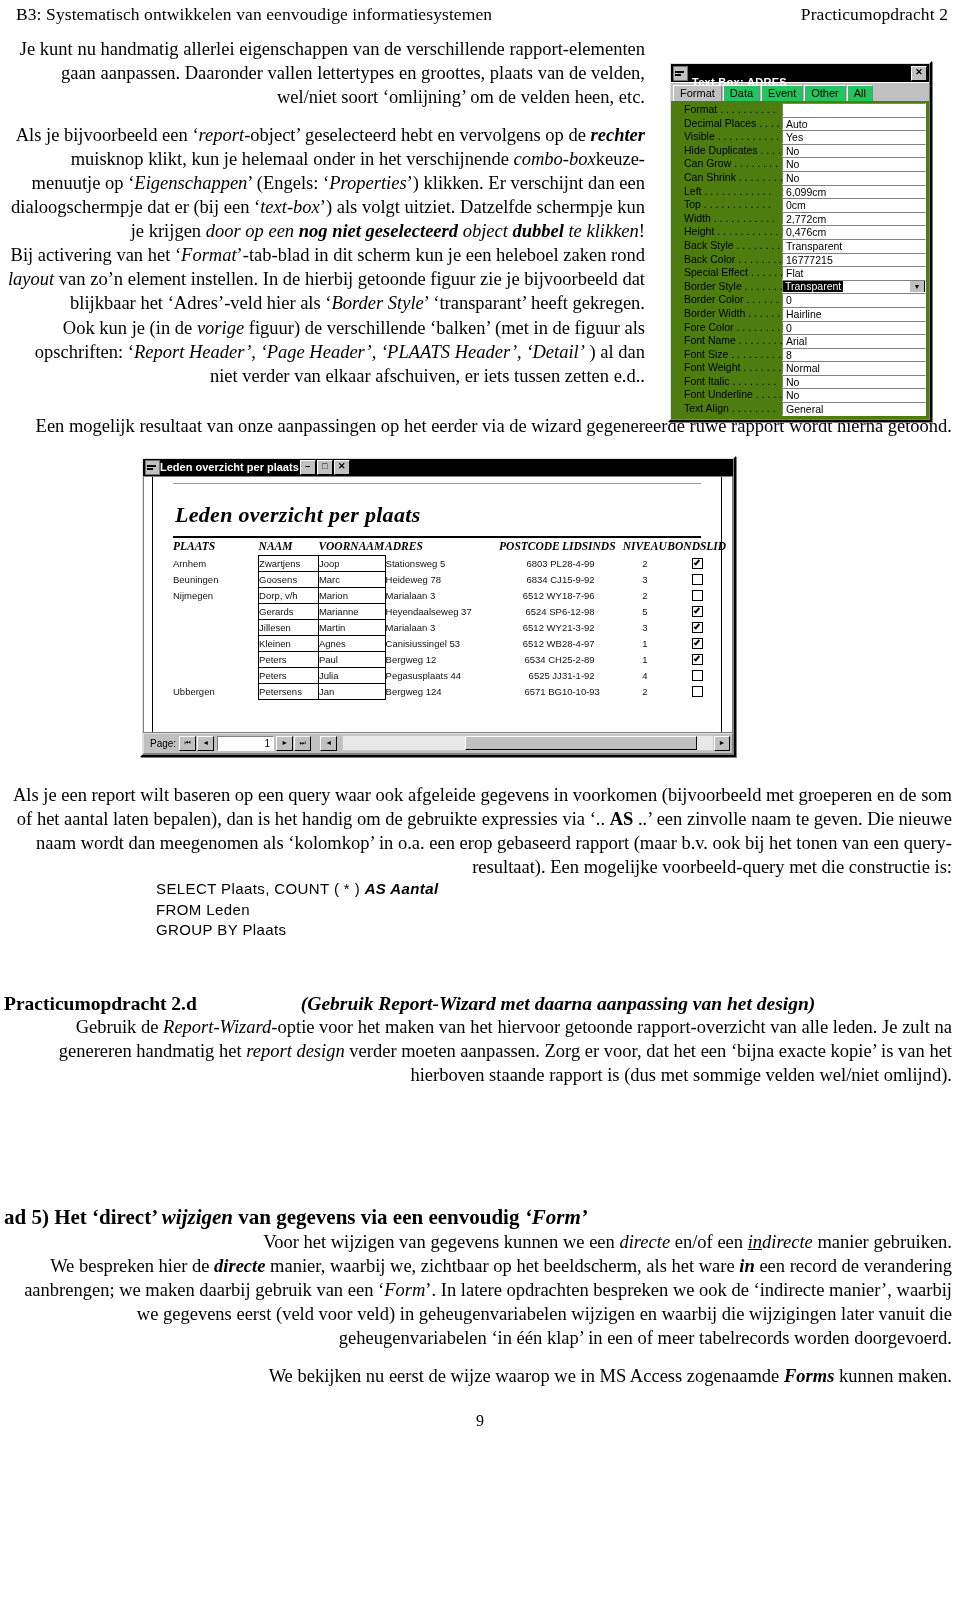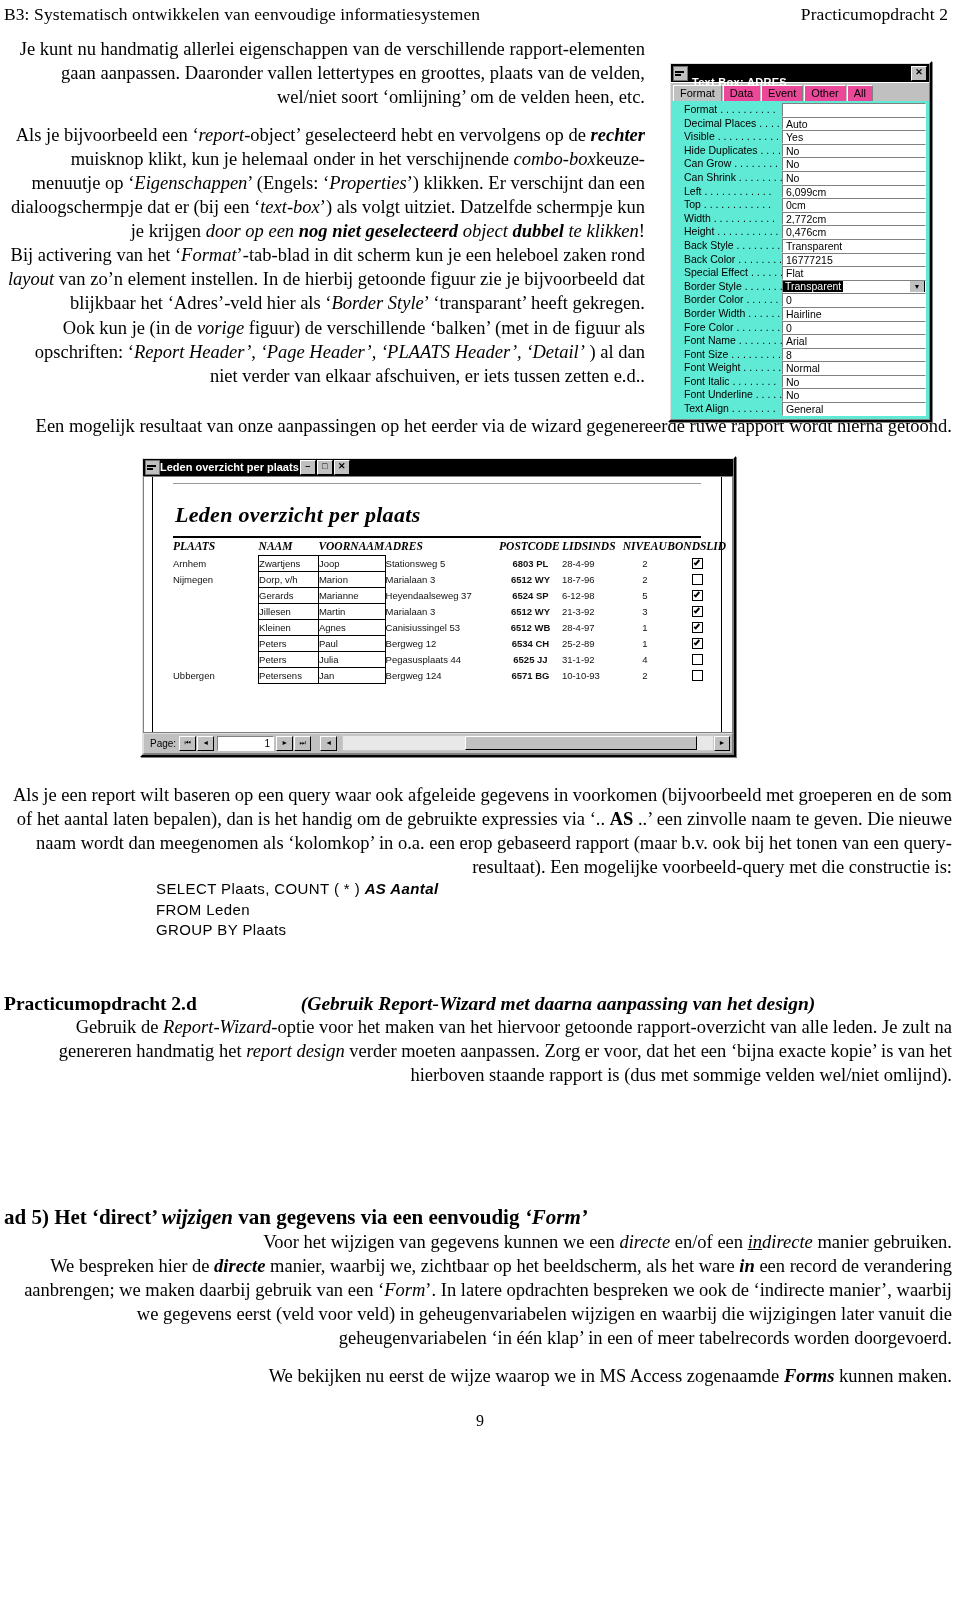--- a/index.html
+++ b/index.html
@@ -1,21 +1,21 @@
 <!DOCTYPE html>
 <html><head>
 <meta charset="utf-8">
 <style>
   html,body{margin:0;padding:0;background:#ffffff;}
   body{width:960px;min-height:1616px;font-family:"Liberation Serif",serif;color:#000;}
   .page{position:relative;width:960px;min-height:1616px;padding:0;box-sizing:border-box;}
 
   
   .runhead{position:relative;display:flex;justify-content:space-between;align-items:baseline;
-           font-size:17.5px;padding:4px 8px 0 4px;letter-spacing:.1px;}
+           font-size:17.5px;padding:4px 8px 0 16px;letter-spacing:.1px;}
   .runhead .right{padding-right:4px;}
 
   
   .body-col{width:645px;padding-left:4px;box-sizing:border-box;}
   p.tx{margin:0;font-size:18.5px;line-height:1.30;text-align:right;}
   p.gap{margin-top:14px;}
   .full{width:952px;padding-left:4px;box-sizing:border-box;}
   i{}
   b{font-weight:bold;}
   .bi{font-weight:bold;font-style:italic;}
@@ -37,25 +37,25 @@
            position:relative;flex:0 0 auto;}
   .sysicon:before{content:"";position:absolute;left:1px;top:4px;width:9px;height:2px;background:#000;}
   .sysicon:after{content:"";position:absolute;left:1px;top:7px;width:6px;height:2px;background:#000;}
   .tbtn{width:14px;height:13px;background:#c0c0c0;border:1px solid;
         border-color:#ffffff #000000 #000000 #ffffff;color:#000;font-size:9px;line-height:11px;
         text-align:center;font-family:"Liberation Sans",sans-serif;font-weight:bold;margin-left:1px;}
 
   .tabs{display:flex;padding:2px 0 0 2px;background:#c0c0c0;font-family:"Liberation Sans",sans-serif;
         font-size:11px;}
   .tab{padding:1px 6px 2px 6px;border:1px solid;border-color:#ffffff #808080 #c0c0c0 #ffffff;
-       border-bottom:none;background:#ec4899;margin-right:1px;}
+       border-bottom:none;background:#22c55e;margin-right:1px;}
   .tab.sel{background:#c0c0c0;border-color:#ffffff #808080 #c0c0c0 #ffffff;font-weight:normal;}
   .tabstrip{border-top:1px solid #ffffff;}
 
-  .props{background:#5eead4;padding:2px 3px 3px 3px;}
+  .props{background:#4d7c0f;padding:2px 3px 3px 3px;}
   .prow{display:flex;align-items:stretch;height:13.6px;font-family:"Liberation Sans",sans-serif;
         font-size:10.5px;line-height:13.6px;}
   .plabel{width:108px;flex:0 0 auto;white-space:nowrap;overflow:hidden;color:#000;
           padding-left:10px;box-sizing:border-box;}
   .pvalue{flex:1;background:#ffffff;border-top:1px solid #808080;border-left:1px solid #808080;
           border-right:1px solid #ffffff;border-bottom:1px solid #ffffff;
           padding-left:3px;white-space:nowrap;overflow:hidden;box-sizing:border-box;}
   .prow.sel .pvalue{background:#ffffff;padding-left:0;display:flex;align-items:center;}
   .selval{background:#000000;color:#ffffff;padding:0 2px;}
   .ddbtn{width:14px;background:#c0c0c0;border:1px solid;
@@ -77,21 +77,21 @@
   table.rep{border-collapse:collapse;width:554px;margin:0 0 0 20px;
             font-family:"Liberation Sans",sans-serif;font-size:9.5px;}
   table.rep th{font-family:"Liberation Serif",serif;font-style:italic;font-weight:bold;
                font-size:11.5px;text-align:left;padding:2px 0 3px 0;white-space:nowrap;}
   table.rep td{padding:1px 0 1px 0;vertical-align:middle;height:13px;white-space:nowrap;color:#111;}
   td.boxed{border:1px solid #000;padding-left:2px;}
   .c-plaats{width:84px;padding-left:2px;}
   .c-naam{width:58px;}
   .c-voor{width:58px;}
   .c-adres{width:112px;padding-left:4px;}
-  .c-post{width:62px;text-align:center;padding-left:10px;font-weight:bold;}
+  .c-post{width:62px;text-align:right;padding-left:10px;}
   .c-lid{width:60px;text-align:left;padding-left:6px;}
   .c-niv{width:44px;text-align:center;}
   .c-bond{width:44px;text-align:center;}
   .chk{display:inline-block;width:9px;height:9px;border:1px solid #000;background:#fff;
        position:relative;vertical-align:middle;}
   .chk.on:after{content:"";position:absolute;left:1px;top:4px;width:3px;height:1.5px;
        background:#000;transform:rotate(45deg);}
   .chk.on:before{content:"";position:absolute;left:2.5px;top:2px;width:5px;height:1.5px;
        background:#000;transform:rotate(-50deg);}
   th.h-plaats{padding-left:2px;}
@@ -315,20 +315,30 @@
                     <td class="c-plaats">Arnhem</td>
                     <td class="c-naam boxed">Zwartjens</td>
                     <td class="c-voor boxed">Joop</td>
                     <td class="c-adres">Stationsweg 5</td>
                     <td class="c-post">6803 PL</td>
                     <td class="c-lid">28-4-99</td>
                     <td class="c-niv">2</td>
                     <td class="c-bond"><span class="chk on"></span></td>
                   </tr>
                   <tr>
+                    <td class="c-plaats">Beuningen</td>
+                    <td class="c-naam boxed">Goosens</td>
+                    <td class="c-voor boxed">Marc</td>
+                    <td class="c-adres">Heideweg 78</td>
+                    <td class="c-post">6834 CJ</td>
+                    <td class="c-lid">15-9-92</td>
+                    <td class="c-niv">3</td>
+                    <td class="c-bond"><span class="chk"></span></td>
+                  </tr>
+                  <tr>
                     <td class="c-plaats">Nijmegen</td>
                     <td class="c-naam boxed">Dorp, v/h</td>
                     <td class="c-voor boxed">Marion</td>
                     <td class="c-adres">Marialaan 3</td>
                     <td class="c-post">6512 WY</td>
                     <td class="c-lid">18-7-96</td>
                     <td class="c-niv">2</td>
                     <td class="c-bond"><span class="chk"></span></td>
                   </tr>
                   <tr>

